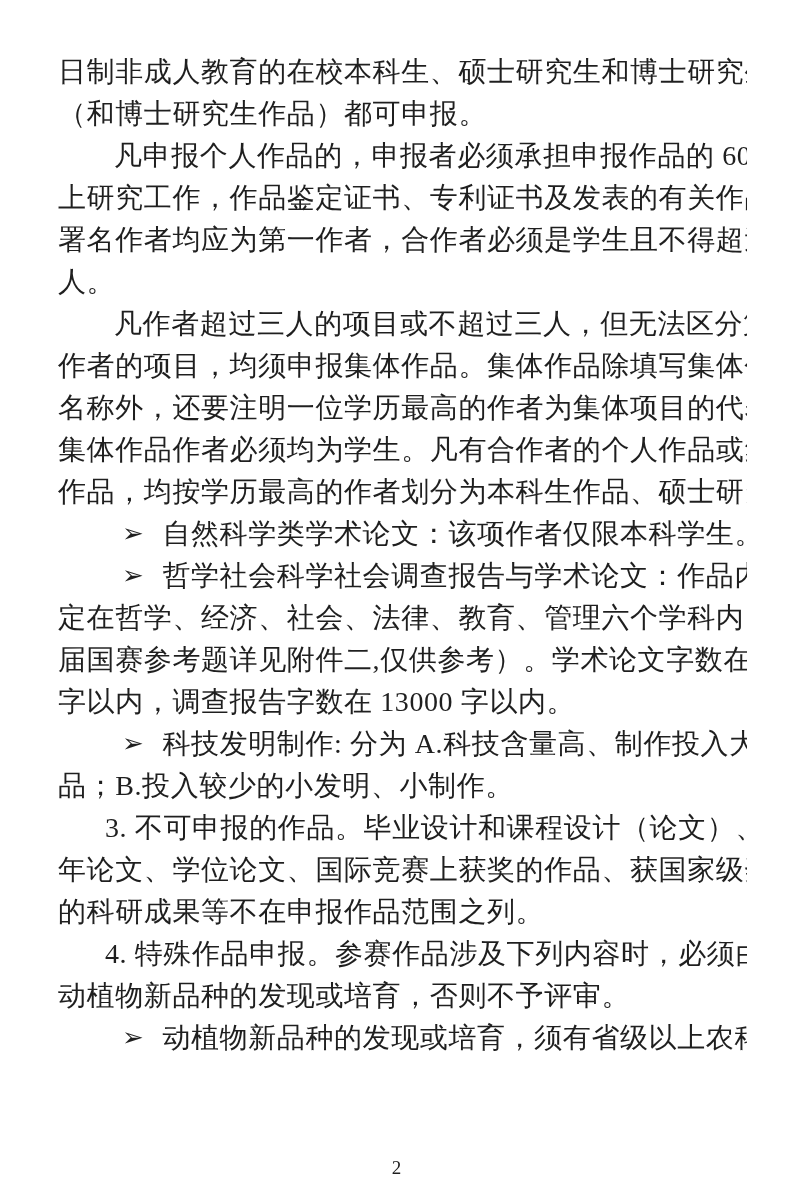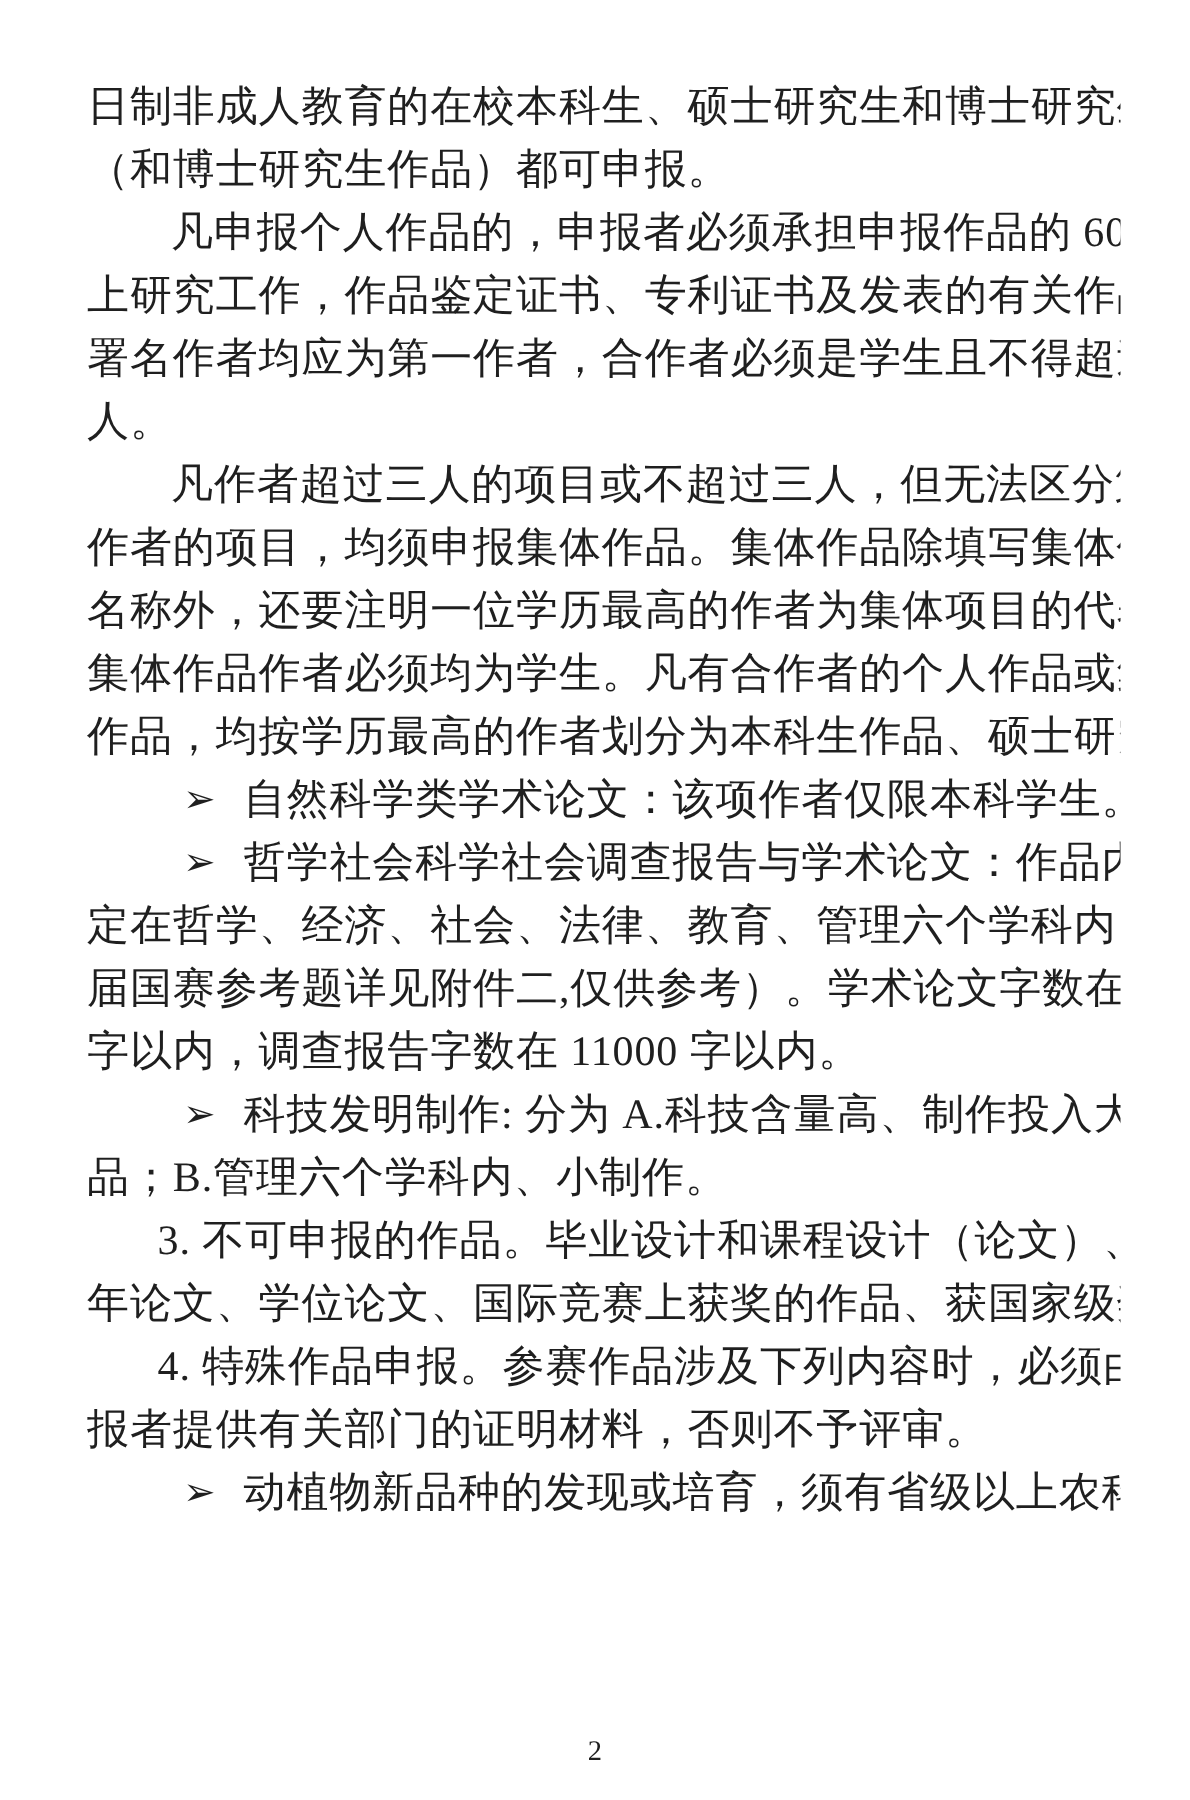--- a/index.html
+++ b/index.html
@@ -75,23 +75,24 @@
       <div class="line last ind-none">人。</div>
       <div class="line ind-para">凡作者超过三人的项目或不超过三人，但无法区分第一</div>
       <div class="line ind-none">作者的项目，均须申报集体作品。集体作品除填写集体作品</div>
       <div class="line ind-none">名称外，还要注明一位学历最高的作者为集体项目的代表，</div>
       <div class="line ind-none">集体作品作者必须均为学生。凡有合作者的个人作品或集体</div>
       <div class="line ind-none">作品，均按学历最高的作者划分为本科生作品、硕士研究生</div>
       <div class="line last ind-bullet"><span class="bullet">➢</span>自然科学类学术论文：该项作者仅限本科学生。</div>
       <div class="line ind-bullet"><span class="bullet">➢</span>哲学社会科学社会调查报告与学术论文：作品内容限</div>
       <div class="line ind-none">定在哲学、经济、社会、法律、教育、管理六个学科内（上</div>
       <div class="line ind-none">届国赛参考题详见附件二,仅供参考）。学术论文字数在 8000</div>
-      <div class="line last ind-none">字以内，调查报告字数在 11000 字以内。</div>
+      <div class="line last ind-none">字以内，调查报告字数在 13000 字以内。</div>
       <div class="line ind-bullet"><span class="bullet">➢</span>科技发明制作: 分为 A.科技含量高、制作投入大的作</div>
-      <div class="line last ind-none">品；B.管理六个学科内、小制作。</div>
+      <div class="line last ind-none">品；B.投入较少的小发明、小制作。</div>
       <div class="line ind-num">3. 不可申报的作品。毕业设计和课程设计（论文）、学</div>
       <div class="line ind-none">年论文、学位论文、国际竞赛上获奖的作品、获国家级奖励</div>
+      <div class="line last ind-none">的科研成果等不在申报作品范围之列。</div>
       <div class="line ind-num">4. 特殊作品申报。参赛作品涉及下列内容时，必须由申</div>
-      <div class="line last ind-none">报者提供有关部门的证明材料，否则不予评审。</div>
+      <div class="line last ind-none">动植物新品种的发现或培育，否则不予评审。</div>
       <div class="line ind-bullet"><span class="bullet">➢</span>动植物新品种的发现或培育，须有省级以上农科部门</div>
     </div>
   <div class="footer">2</div>
 </div>
 
 </body></html>

